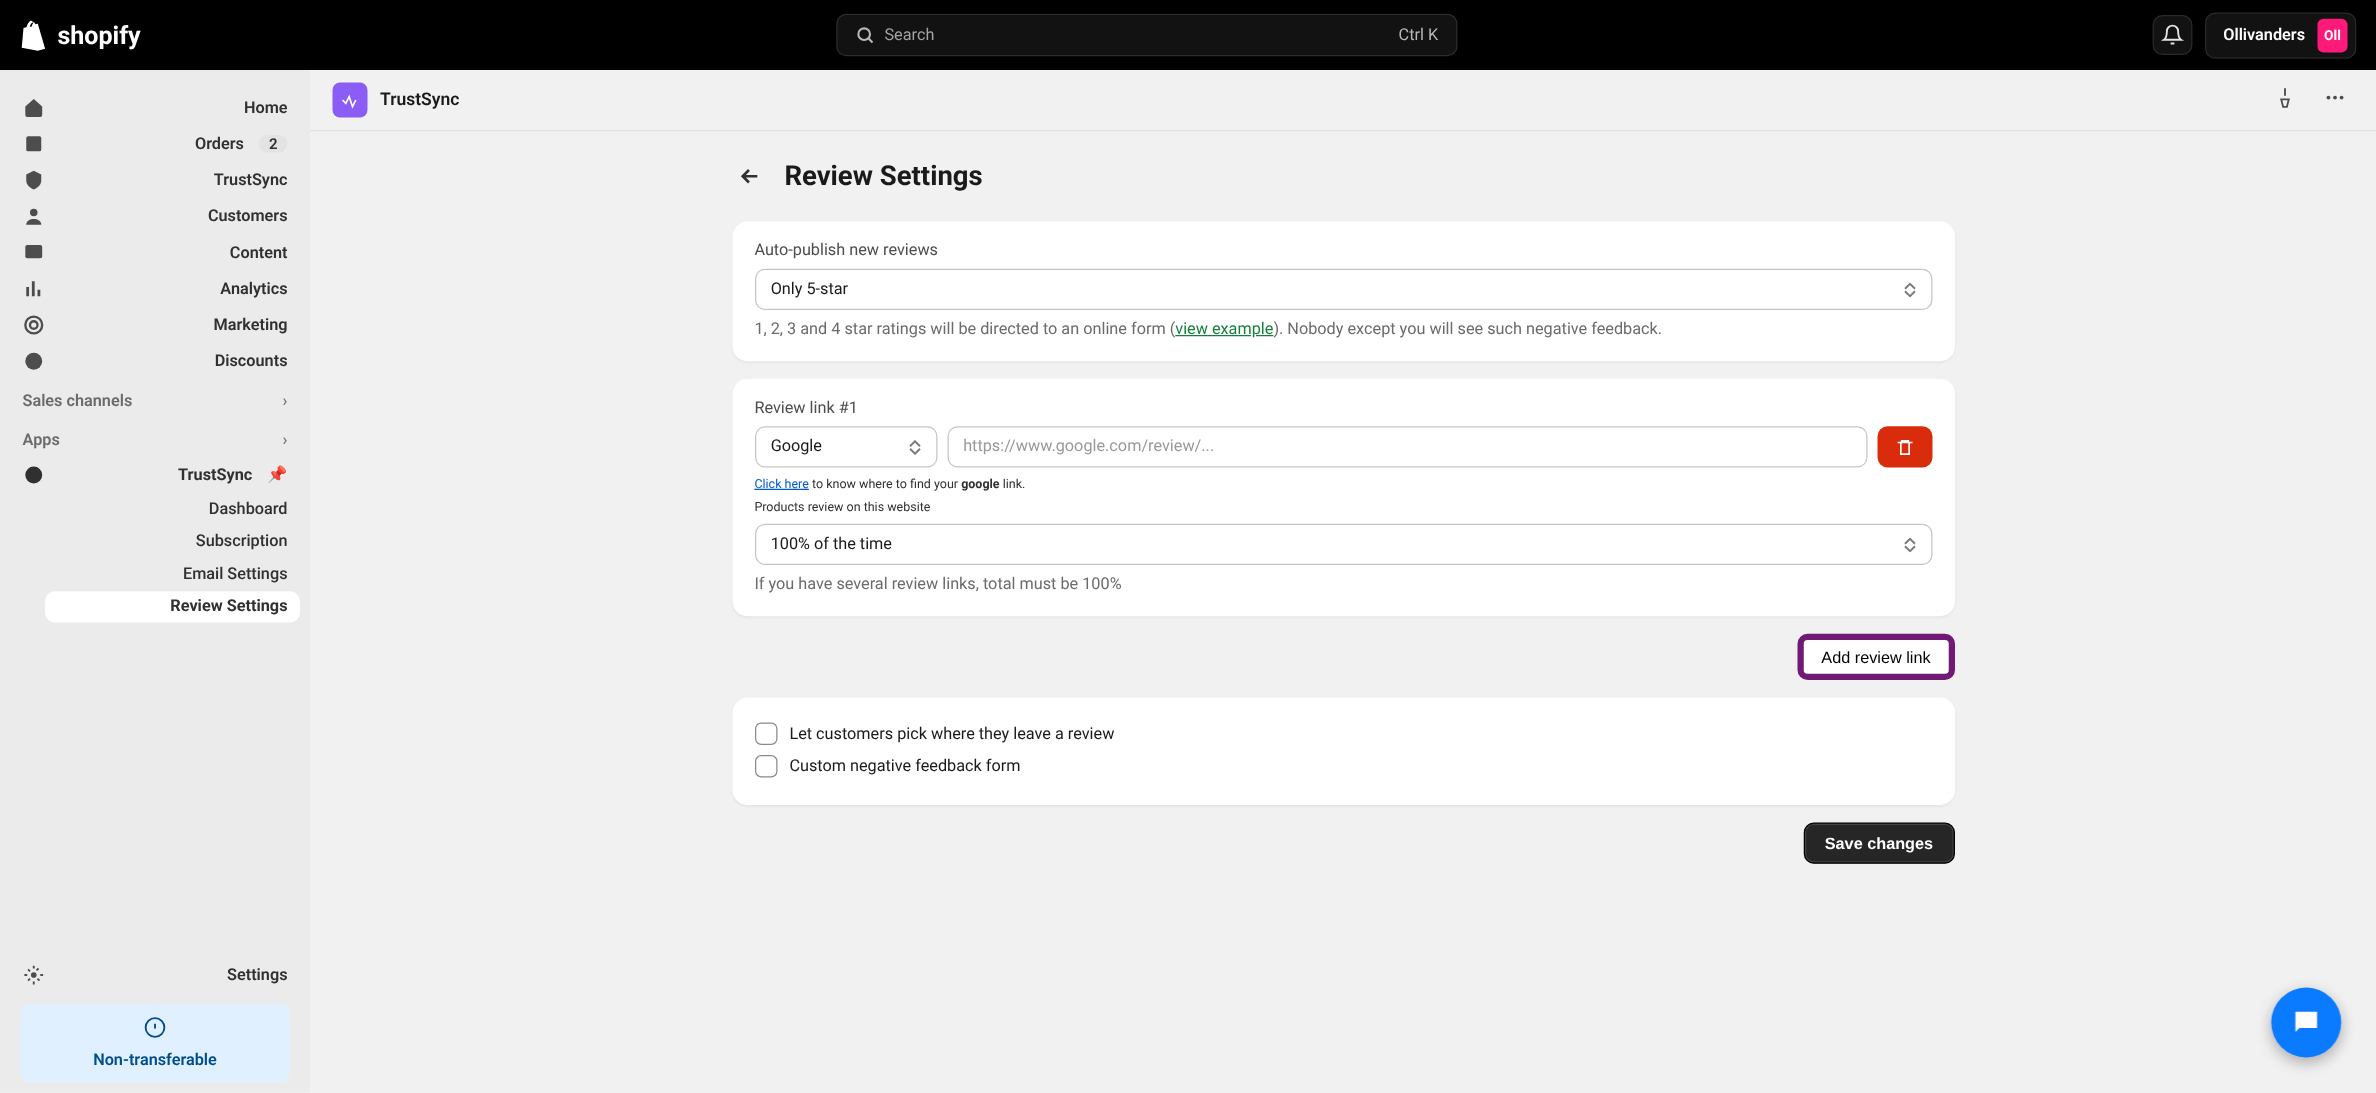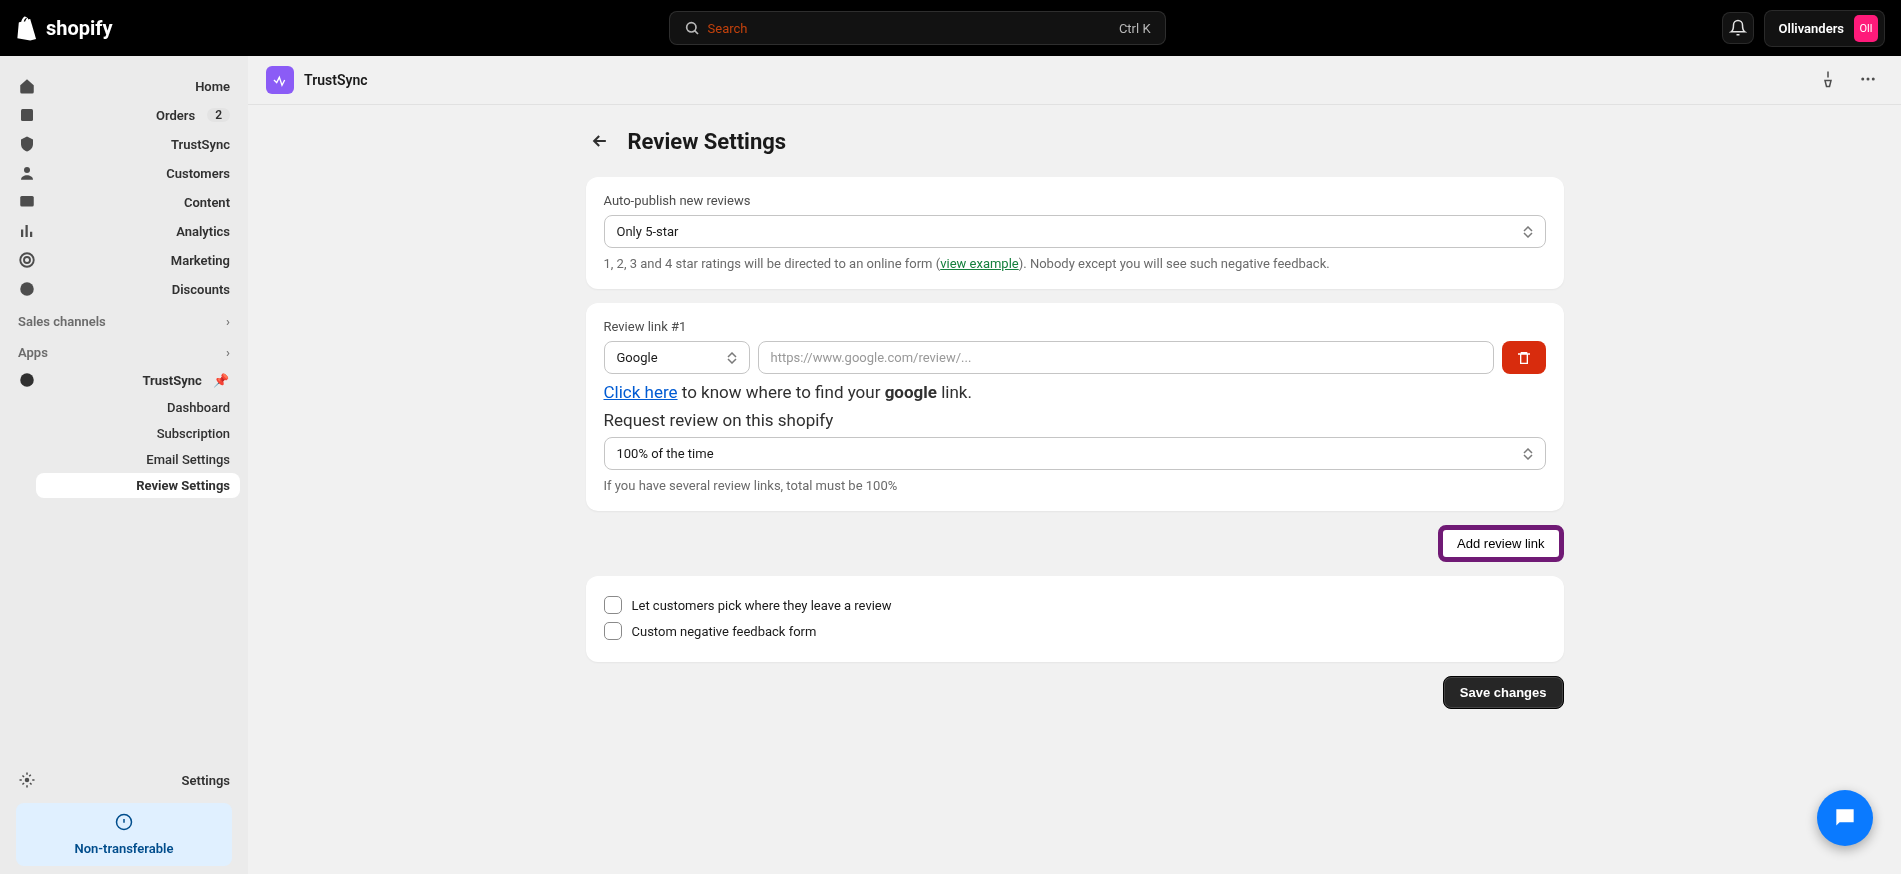--- a/index.html
+++ b/index.html
@@ -3,26 +3,26 @@
 <meta charset="utf-8">
 <style>
 * { box-sizing: border-box; margin: 0; padding: 0; }
 body { font-family: -apple-system, BlinkMacSystemFont, "Segoe UI", Roboto, Helvetica, Arial, sans-serif; font-size: 13px; color: #1a1a1a; background: #f1f1f1; }
 
 .topbar { background: #000; height: 56px; display: flex; align-items: center; padding: 0 16px; }
 .logo { display: flex; align-items: center; gap: 8px; color: #fff; font-weight: 700; font-size: 20px; }
 .logo svg { fill: #fff; }
 .search-wrap { flex: 1; display: flex; justify-content: center; }
 .searchbox { background: rgba(255,255,255,0.07); border: 1px solid rgba(255,255,255,0.12); border-radius: 8px; display: flex; align-items: center; padding: 0 14px; height: 34px; width: 497px; color: #888; }
-.searchbox .stext { margin-left: 8px; flex: 1; color: #c2410c; }
+.searchbox .stext { margin-left: 8px; flex: 1; color: #a3a3a3; }
 .searchbox .kbd { color: #b8b8b8; font-size: 13px; }
 .topbar-right { display: flex; align-items: center; gap: 10px; }
 .iconbtn { width: 32px; height: 32px; background: rgba(255,255,255,0.07); border-radius: 8px; display:flex; align-items:center; justify-content:center; border:1px solid rgba(255,255,255,0.1); }
 .storebtn { background: rgba(255,255,255,0.07); border-radius: 8px; padding: 4px 6px 4px 14px; display:flex; align-items:center; gap: 10px; color:#fff; font-weight:600; font-size:13px; border:1px solid rgba(255,255,255,0.1); }
-.avatar { width: 24px; height: 27px; border-radius: 5px; background: #ff1a7a; color:#fff; display:flex; align-items:center; justify-content:center; font-size:11px; font-weight:400; }
+.avatar { width: 24px; height: 27px; border-radius: 5px; background: #ff1a7a; color:#fff; display:flex; align-items:center; justify-content:center; font-size:11px; font-weight:700; }
 
 .shell { display: flex; height: calc(100vh - 56px); }
 .sidebar { width: 248px; background: #ebebeb; padding: 16px 8px 0 8px; display:flex; flex-direction:column; }
 .nav-item { display:flex; align-items:center; gap:12px; padding: 5px 10px; border-radius: 8px; color:#303030; font-weight:600; font-size:13px; cursor:pointer; margin-bottom:1px; }
 .nav-item.active-sub { background:#fff; font-weight:700; }
 .nav-item .ico { width:18px; height:18px; display:flex; align-items:center; justify-content:center; color:#4d4d4d; }
 .nav-item .label { flex:1;text-align:right; }
 .nav-item .badge { background:#e3e3e3; border-radius: 8px; padding:0 8px; font-size:12px; font-weight:600; color:#303030; }
 .nav-section { color:#6b6b6b; font-weight:600; font-size:13px; padding: 10px 10px 6px 10px; display:flex; align-items:center; justify-content:space-between; }
 .nav-section .chev { color:#7a7a7a; }
@@ -47,21 +47,21 @@
 .select { border:1px solid #c5c5c5; border-radius:8px; padding: 8px 12px; display:flex; align-items:center; justify-content:space-between; font-size:13px; cursor:pointer; background:#fff; }
 .help { font-size:13px; color:#6b6b6b; margin-top:8px; }
 .help a { color:#15803d; text-decoration:underline;text-align:right; }
 
 .row { display:flex; gap:8px; align-items:stretch; }
 .row .select.small { width: 146px; }
 .textinput { flex:1; border:1px solid #c5c5c5; border-radius:8px; padding:8px 12px; font-size:13px; font-family:inherit; }
 .textinput::placeholder { color:#999; }
 .delbtn { width:44px; border:none; border-radius:8px; background:#d82c0d; color:#fff; display:flex; align-items:center; justify-content:center; cursor:pointer; }
 
-.note { font-size:17px; color:#303030; margin-top:8px; }
+.note { font-size:10px; color:#303030; margin-top:8px; }
 .note a { color:#005bd3; text-decoration:underline; }
 
 .add-row { display:flex; justify-content:flex-end; margin-bottom:14px; }
 .add-btn { border:5px solid #701a75; background:#fff; padding:6px 14px; border-radius:8px; font-size:13px; font-weight:500; cursor:pointer; }
 
 .check-row { display:flex; align-items:center; gap:10px; padding:4px 0; }
 .checkbox { width:18px; height:18px; border:1px solid #8a8a8a; border-radius:5px; }
 
 .actions-row { display:flex; justify-content:flex-end; }
 .save-btn { background:#262626; color:#fff; border:1px solid #000; padding:8px 16px; border-radius:8px; font-weight:600; font-size:13px; cursor:pointer; box-shadow: inset 0 0 0 1px #444; }
@@ -291,21 +291,21 @@
           <input class="textinput" placeholder="https://www.google.com/review/..." style="">
           <button class="delbtn">
             <svg width="16" height="16" viewBox="0 0 24 24" fill="none" stroke="#fff" stroke-width="2">
                 <path d="M3 6h18M8 6V4h8v2m-9 0v14h10V6"></path>
               </svg>
           </button>
         </div>
         <div class="note">
           <a href="#">Click here</a><span> to know where to find your </span><b>google</b><span> link.</span>
         </div>
-        <div class="note" style="margin-bottom:7px;">Request review on this shopify</div>
+        <div class="note" style="margin-bottom:7px;">Products review on this website</div>
         <div class="select">
           <span>100% of the time</span>
           <span class="chevrons">
               <svg width="10" height="6" viewBox="0 0 10 6">
                 <path d="M1 5l4-4 4 4" fill="none" stroke="#7a7a7a" stroke-width="1.5"></path>
               </svg>
               <svg width="10" height="6" viewBox="0 0 10 6">
                 <path d="M1 1l4 4 4-4" fill="none" stroke="#7a7a7a" stroke-width="1.5"></path>
               </svg>
             </span>

